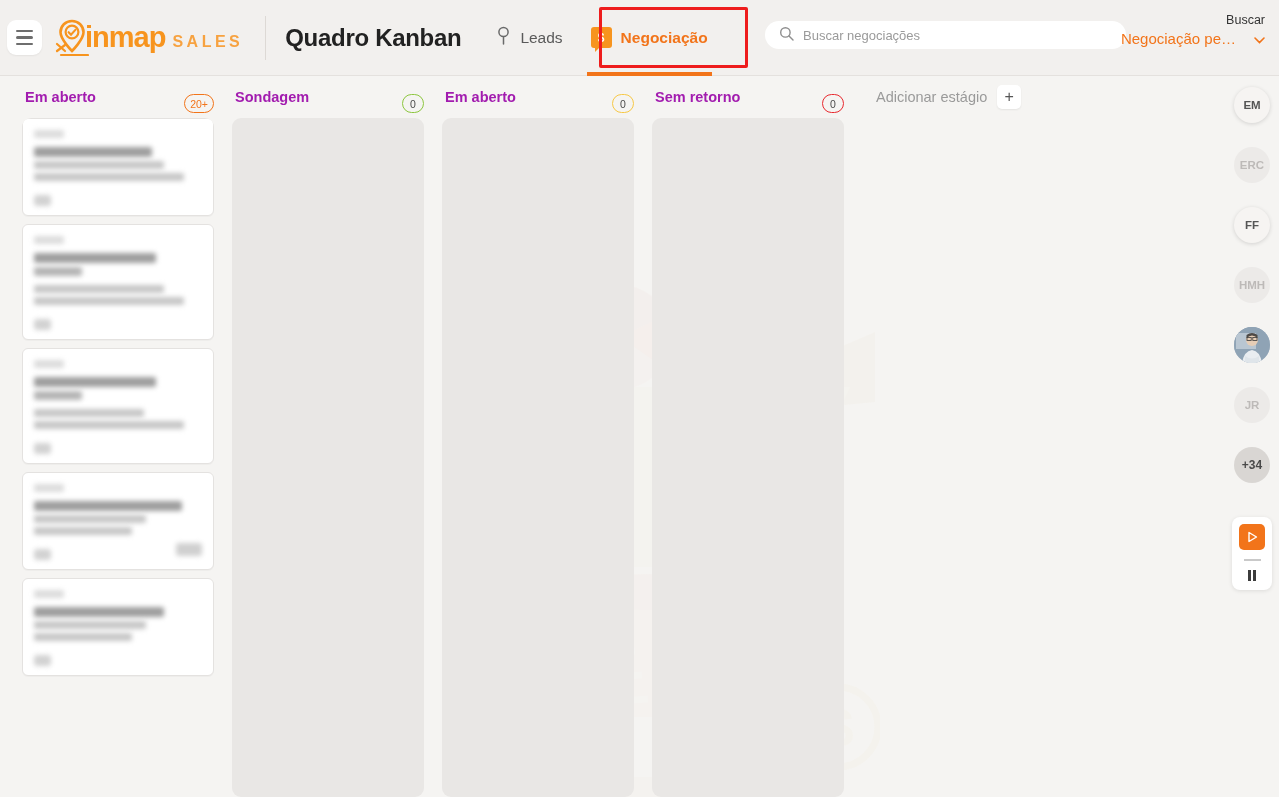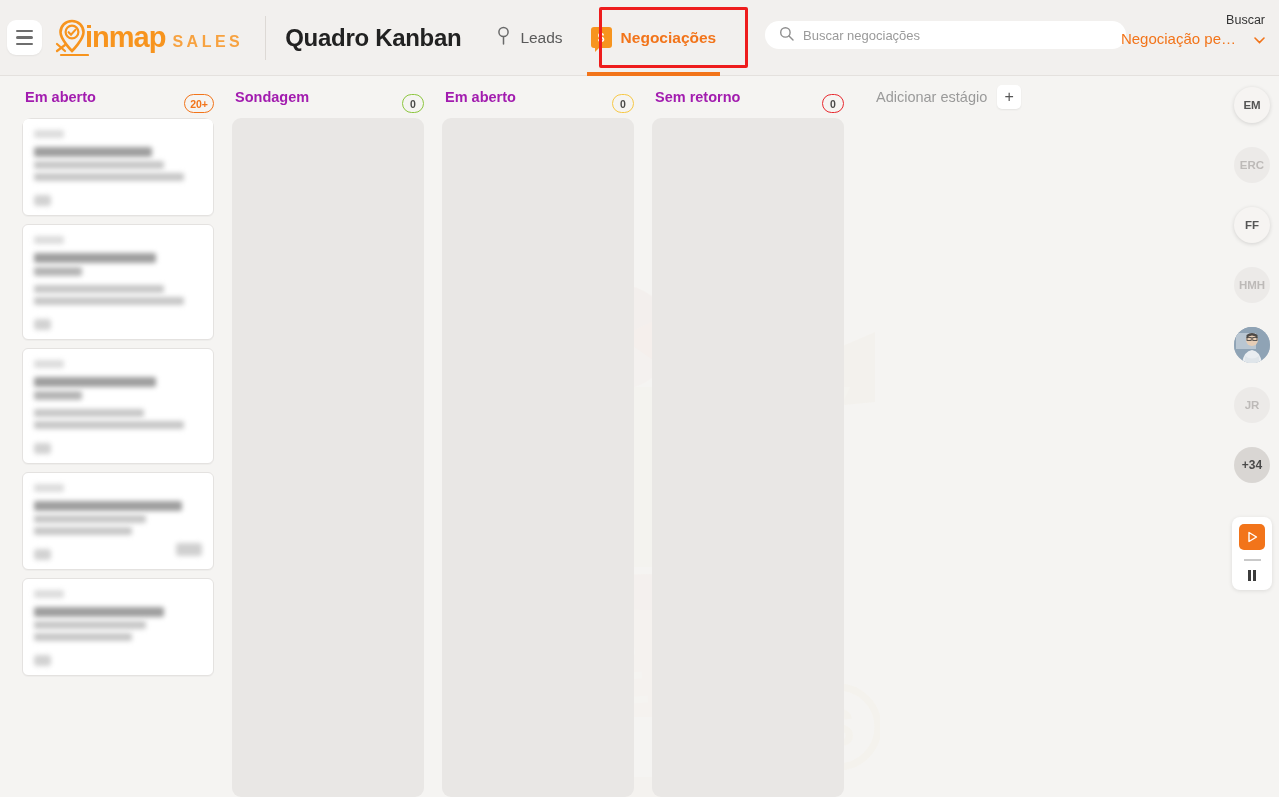--- a/index.html
+++ b/index.html
@@ -91,21 +91,21 @@
   }
 
   .columns { position: relative; display: flex; padding-left: 22px; gap: 18px; height: 100%; }
   .column { width: 192px; flex-shrink: 0; position: relative; }
   .col-head { display: flex; align-items: center; height: 40px; gap: 8px; padding-left: 3px; }
   .col-title { font-size: 14.5px; font-weight: 700; color: #a21caf; white-space: nowrap; }
   .col-badge {
     margin-left: auto; min-width: 22px; height: 19px; padding: 0 5px;
     border-radius: 11px; border: 1.5px solid #ccc;
     display: flex; align-items: center; justify-content: center;
-    font-size: 10.5px; font-weight: 700; background: transparent; margin-top: 13px;
+    font-size: 10.5px; font-weight: 400; background: transparent; margin-top: 13px;
   }
   .col-body {
     position: absolute; top: 41px; left: 0; right: 0; bottom: 0;
     background: #e9e7e5; border-radius: 9px; padding: 8px 7px 0 7px;
     overflow: hidden;
   }
   .col-body.filled { background: transparent; padding: 0; }
 
   .card {
     background: #fff; border: 1px solid #e4e2e0; border-radius: 6px;
@@ -200,21 +200,21 @@
             <path d="M7.5 10.8 L7.5 18" stroke="#6a6a6a" stroke-width="1.5" stroke-linecap="round"></path>
           </svg>
         </span>
         <span class="lbl">Leads</span>
       </div>
 
       <div class="navtab active">
         <span class="deal-icon">
           <span class="dollar">$</span>
         </span>
-        <span class="lbl">Negociações</span>
+        <span class="lbl">Negociação</span>
       </div>
     </div>
 
     <div class="tab-highlight"></div>
 
     <div class="search-wrap">
       <span>
         <svg width="15" height="15" viewBox="0 0 15 15">
           <circle cx="6.4" cy="6.4" r="4.7" fill="none" stroke="#8e8e8e" stroke-width="1.4"></circle>
           <path d="M10 10 L14 14" stroke="#8e8e8e" stroke-width="1.4" stroke-linecap="round"></path>

